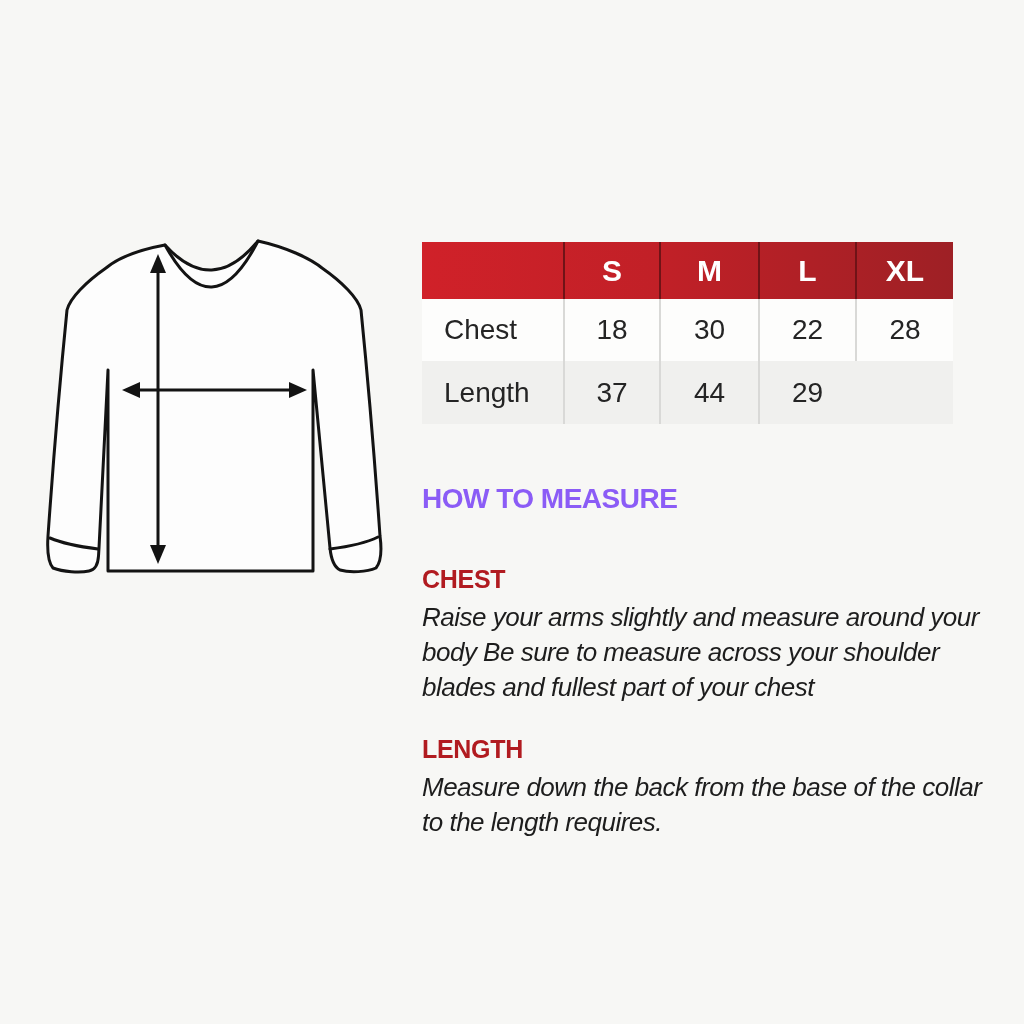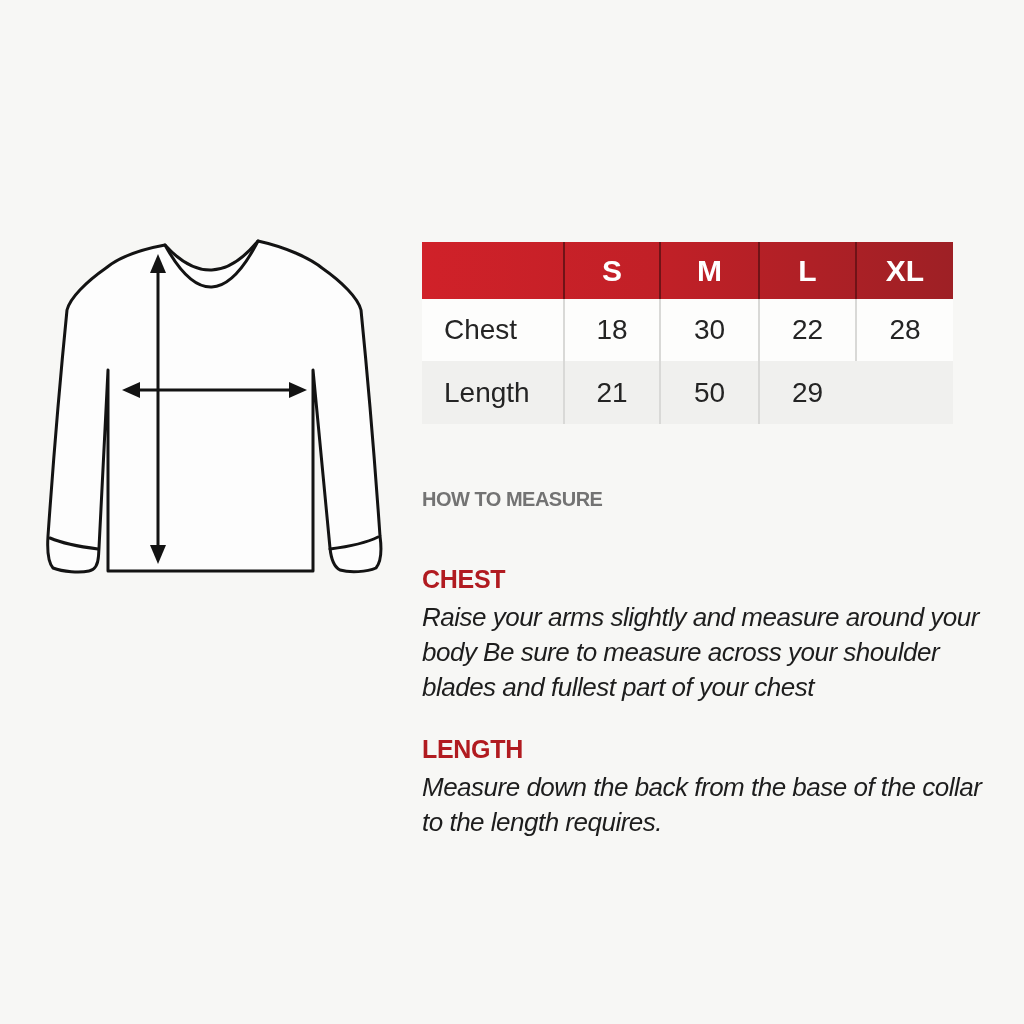--- a/index.html
+++ b/index.html
@@ -42,22 +42,22 @@
   .trow.body{height:62px;}
   .trow.body .cell{display:flex;align-items:center;justify-content:center;
     font-size:28px;color:#242424;}
   .trow.body .cell + .cell{border-left:2px solid var(--body-divider);}
   .trow.body .cell.label{justify-content:flex-start;padding-left:22px;}
   .trow.r1{background:var(--row-bg);}
   .trow.r2{height:63px;background:var(--row-alt-bg);}
 
   
   .howto{position:absolute;left:422px;top:484px;width:575px;}
-  .howto h2{margin:0 0 52px 0;font-size:20px;line-height:30px;font-weight:bold;
-    color:#737373;letter-spacing:-0.5px;}
+  .howto h2{margin:0 0 52px 0;font-size:28px;line-height:30px;font-weight:bold;
+    color:#8b5cf6;letter-spacing:-0.5px;}
   .howto h3{margin:0 0 7px 0;font-size:25px;line-height:27px;font-weight:bold;
     color:var(--heading-red);letter-spacing:-0.3px;}
   .howto p{margin:0 0 31px 0;font-size:26px;line-height:35px;color:var(--text-dark);
     letter-spacing:-0.5px;font-style:italic;}
 </style>
 </head>
 <body>
 
 <div class="stage">
 
@@ -109,22 +109,22 @@
     </div>
     <div class="trow body r1">
       <div class="cell label">Chest</div>
       <div class="cell">18</div>
       <div class="cell">30</div>
       <div class="cell">22</div>
       <div class="cell">28</div>
     </div>
     <div class="trow body r2">
       <div class="cell label">Length</div>
-      <div class="cell">21</div>
-      <div class="cell">50</div>
+      <div class="cell">37</div>
+      <div class="cell">44</div>
       <div class="cell">29</div>
     </div>
   </div>
 
   <section class="howto">
     <h2>HOW TO MEASURE</h2>
     <div>
       <h3>CHEST</h3>
       <p>Raise your arms slightly and measure around your body Be sure to measure across your shoulder blades and fullest part of your chest</p>
     </div>

